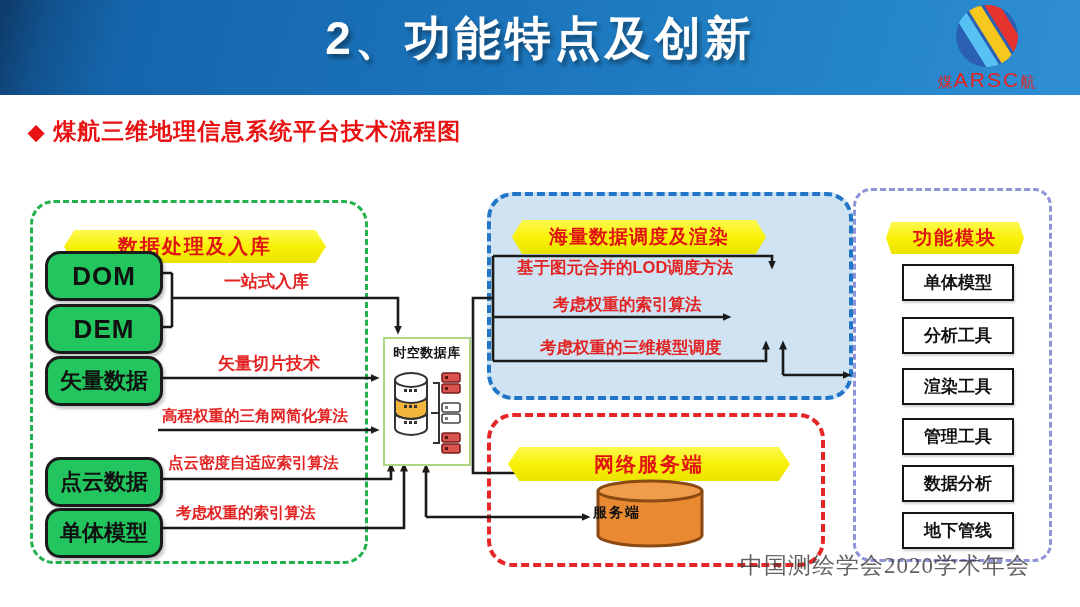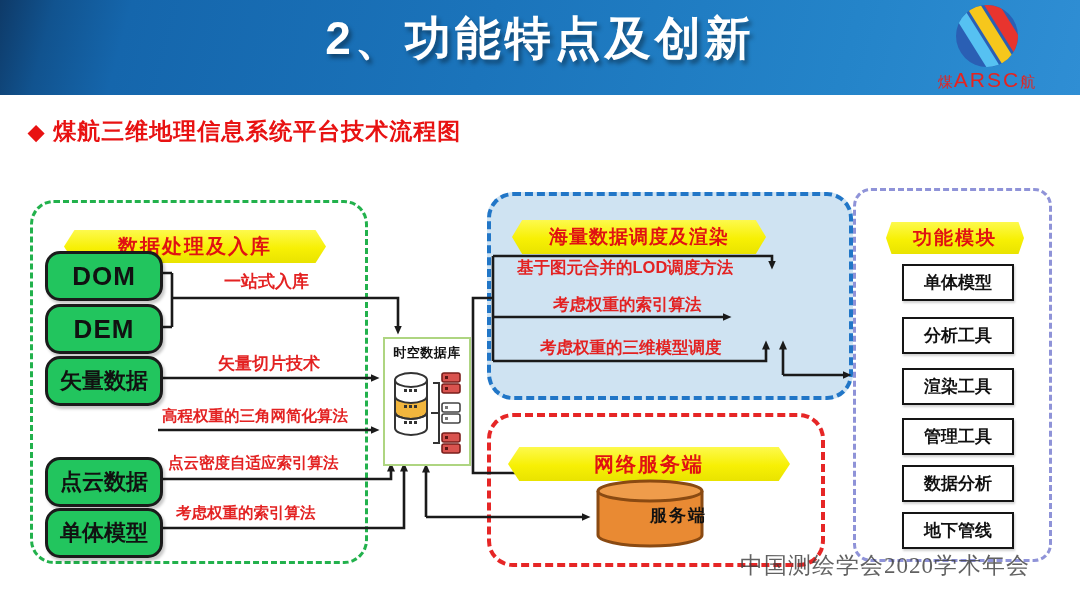--- a/index.html
+++ b/index.html
@@ -60,22 +60,22 @@
   .client-box{position:absolute;left:733px;top:270px;width:64px;height:68px;background:#e9eff5;
     border:2.5px solid #7cb342;z-index:4;}
   .client-label{position:absolute;left:0;top:3px;width:64px;text-align:center;color:#111;
     font-weight:900;font-size:13px;}
 
   
   .method{position:absolute;color:#e32222;font-weight:900;font-size:16.5px;white-space:nowrap;z-index:5;}
 
   
   .server-wrap{position:absolute;left:593px;top:478px;width:114px;height:72px;z-index:5;}
-  .server-label{position:absolute;left:0;top:26px;width:114px;text-align:right;color:#111;
-    font-weight:900;font-size:17px;letter-spacing:2px;}
+  .server-label{position:absolute;left:0;top:26px;width:114px;text-align:left;color:#111;
+    font-weight:900;font-size:14px;letter-spacing:2px;}
 
   
   .mod{position:absolute;left:902px;width:108px;height:33px;background:#ffffff;border:2px solid #151515;
     display:flex;align-items:center;justify-content:center;font-weight:900;font-size:17px;color:#111;
     z-index:5;box-shadow:1px 2px 2px rgba(0,0,0,.18);}
 
   
   .footer{position:absolute;left:740px;top:550px;font-family:"Liberation Serif",serif;
     font-size:23px;color:#3f3f3f;opacity:.82;letter-spacing:1px;z-index:9;white-space:nowrap;}
 

